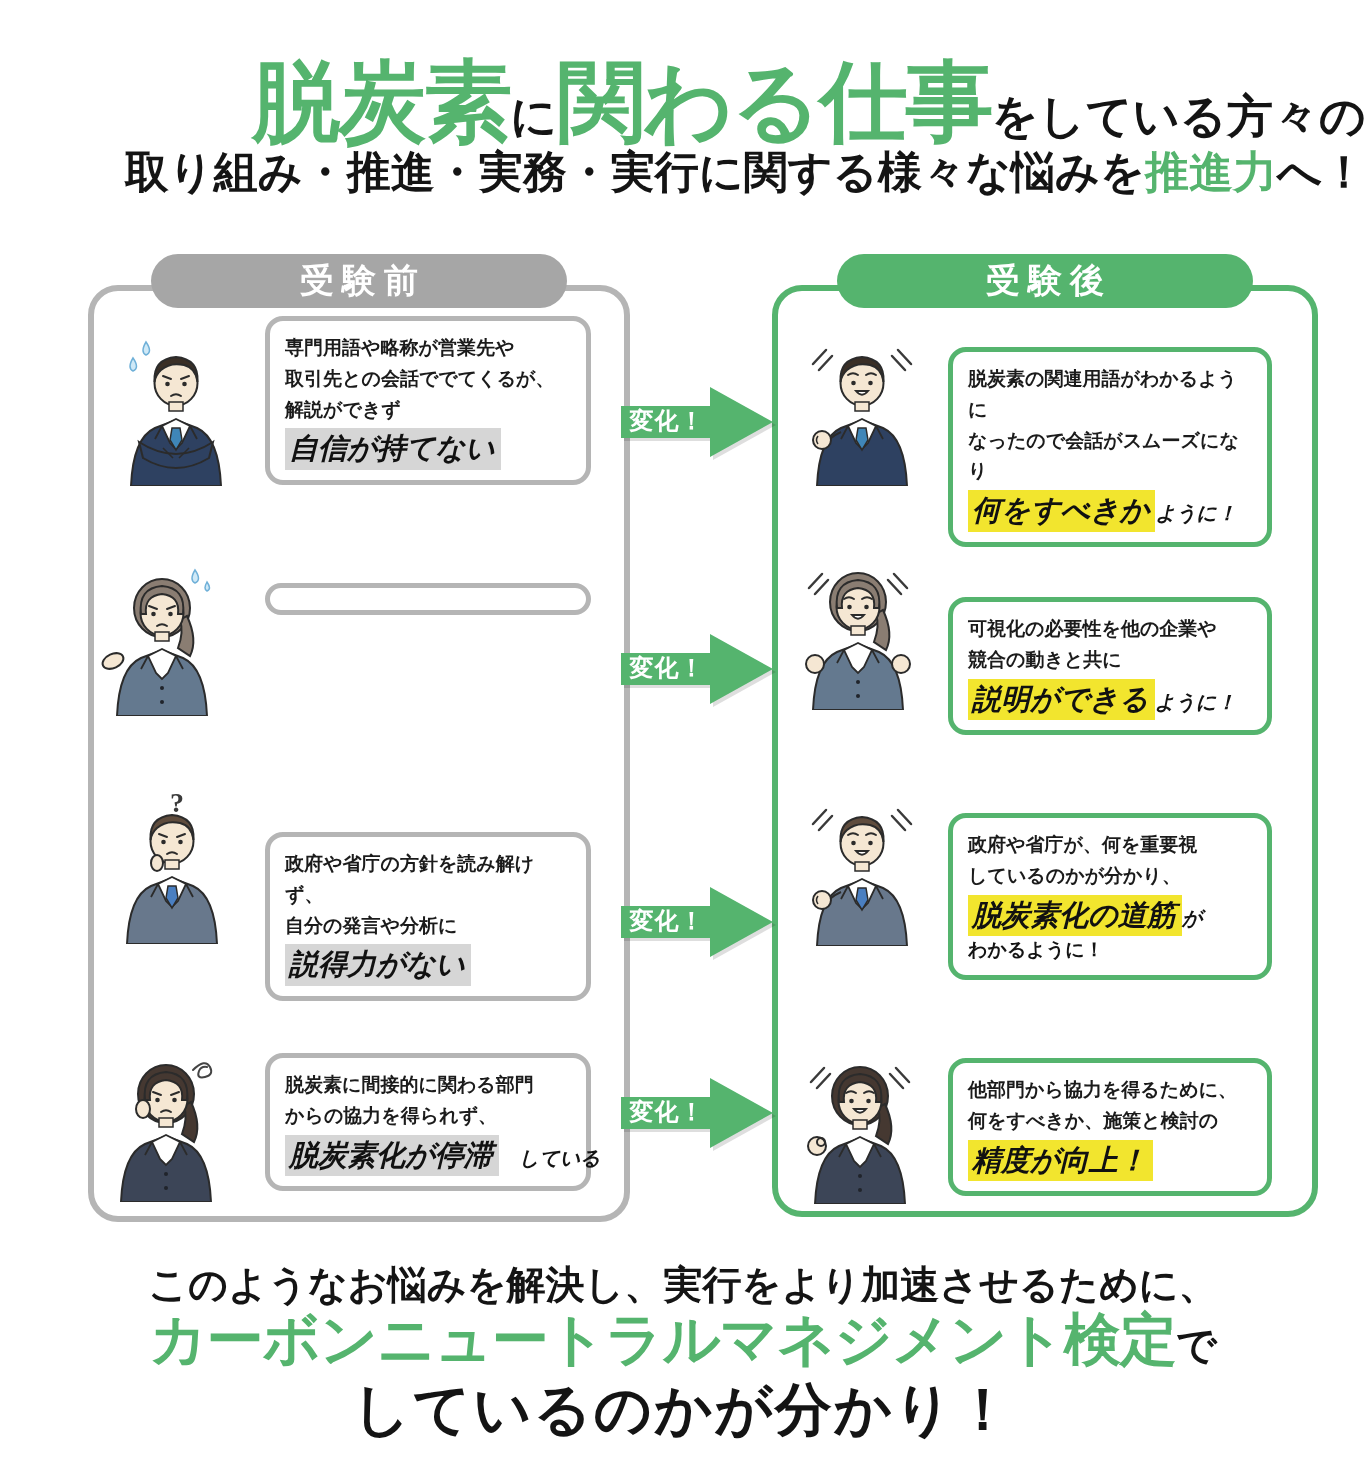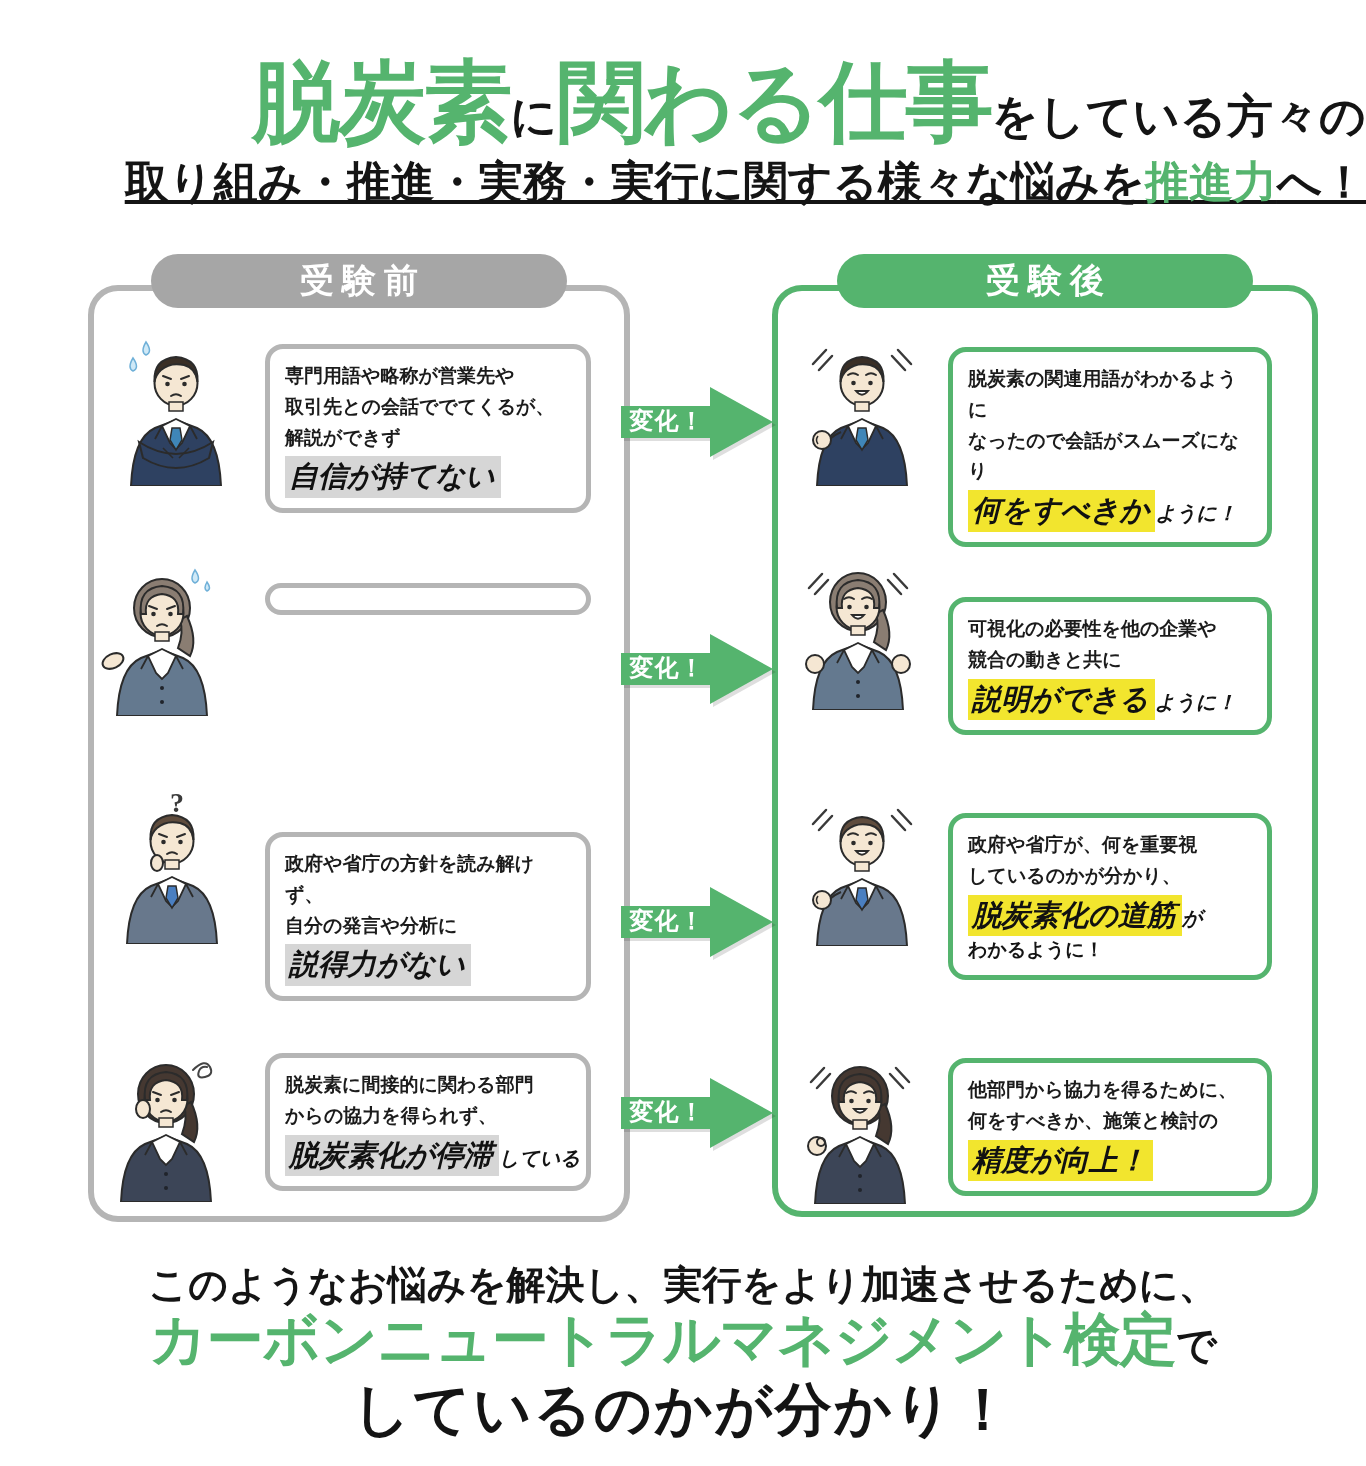--- a/index.html
+++ b/index.html
@@ -13,48 +13,48 @@
   html,body{margin:0;padding:0;background:#fff;}
   .page{
     position:relative;width:1366px;height:1466px;background:#fff;overflow:hidden;
     font-family:"Liberation Sans","DejaVu Sans",sans-serif;color:var(--ink);
   }
   
   .headline{position:absolute;left:0;top:56px;width:100%;text-align:right;font-weight:900;}
   .h1line{line-height:1.05;white-space:nowrap;}
   .seg-green-xl{color:var(--green);font-size:88px;letter-spacing:-2px;}
   .seg-black-md{color:var(--ink);font-size:46px;}
-  .h2line{margin-top:10px;font-size:44px;line-height:1.1;white-space:nowrap;color:var(--ink);text-decoration:underline;}
+  .h2line{font-size:44px;line-height:1.1;white-space:nowrap;color:var(--ink);}
   .seg-green{color:var(--green);}
   
   .panel{position:absolute;background:#fff;border-radius:30px;box-sizing:border-box;}
   .panel-before{left:88px;top:285px;width:542px;height:937px;border:6px solid var(--panel-gray);}
   .panel-after{left:772px;top:285px;width:546px;height:932px;border:6px solid var(--green);}
   .pill{position:absolute;height:54px;border-radius:27px;color:#fff;font-size:34px;font-weight:900;
         display:flex;align-items:center;justify-content:center;letter-spacing:8px;text-indent:8px;z-index:5;}
   .pill-before{left:151px;top:254px;width:416px;background:var(--pill-gray);}
   .pill-after{left:837px;top:254px;width:416px;background:var(--green);}
   
   .char{position:absolute;width:140px;height:152px;z-index:3;}
   .char svg{width:100%;height:100%;display:block;}
   .pc1{left:106px;top:334px}.pc2{left:92px;top:564px}.pc3{left:102px;top:792px}.pc4{left:96px;top:1050px}
   .qc1{left:792px;top:334px}.qc2{left:788px;top:558px}.qc3{left:792px;top:794px}.qc4{left:790px;top:1052px}
   
   .card{position:absolute;background:#fff;border-radius:18px;padding:12px 15px 10px 15px;box-sizing:border-box;z-index:3;}
   .card-before{border:5px solid var(--panel-gray);width:326px;left:265px;}
   .card-after{border:5px solid var(--green);width:324px;left:948px;}
-  .bc1{top:344px}.bc2{top:583px}.bc3{top:832px}.bc4{top:1053px}
+  .bc1{top:316px}.bc2{top:583px}.bc3{top:832px}.bc4{top:1053px}
   .ac1{top:347px}.ac2{top:597px}.ac3{top:813px}.ac4{top:1058px}
   .card-text{font-size:19px;font-weight:800;line-height:1.62;white-space:pre-line;color:#1b1b1b;}
   .card-em{white-space:nowrap;margin-top:3px;font-style:italic;}
   .hl{display:inline-block;font-size:29px;font-weight:900;line-height:1.3;padding:2px 6px 2px 4px;color:#111;}
   .hl-gray{background:var(--hl-gray);}
   .hl-yellow{background:var(--hl-yellow);}
   .suffix{font-size:20px;font-weight:900;}
-  .card-before .suffix{font-size:20px;}
+  .card-before .suffix{font-size:20px;margin-left:20px;}
   .card-tail{font-size:19px;font-weight:800;line-height:1.5;white-space:pre-line;}
   
   .arrow{position:absolute;left:621px;width:152px;height:70px;z-index:6;filter:drop-shadow(3px 3px 0 rgba(0,0,0,.13));}
   .ar1{top:387px}.ar2{top:634px}.ar3{top:887px}.ar4{top:1078px}
   .arrow svg{position:absolute;left:0;top:0;width:100%;height:100%;}
   .arrow-label{position:absolute;left:0;top:50%;width:92px;transform:translateY(-52%);
     text-align:center;color:#fff;font-size:24px;font-weight:900;letter-spacing:1px;}
   
   .footer-line{position:absolute;left:0;width:100%;text-align:center;font-weight:900;line-height:1.1;white-space:nowrap;}
   .f1{top:1264px;font-size:39px;color:var(--ink);}

